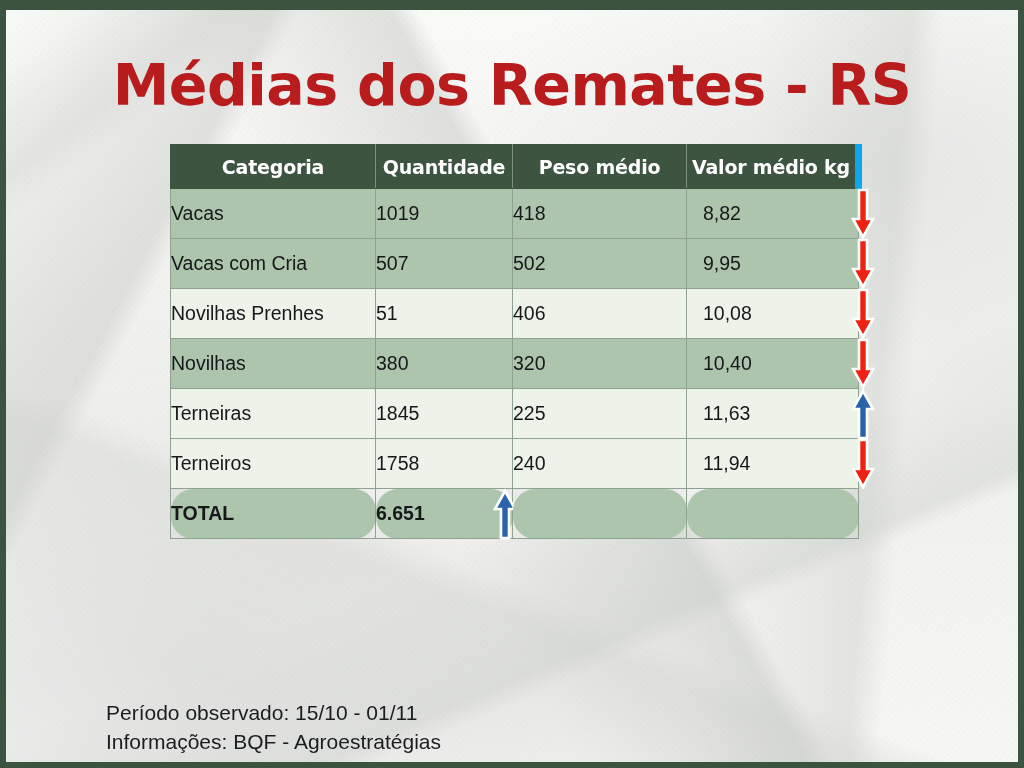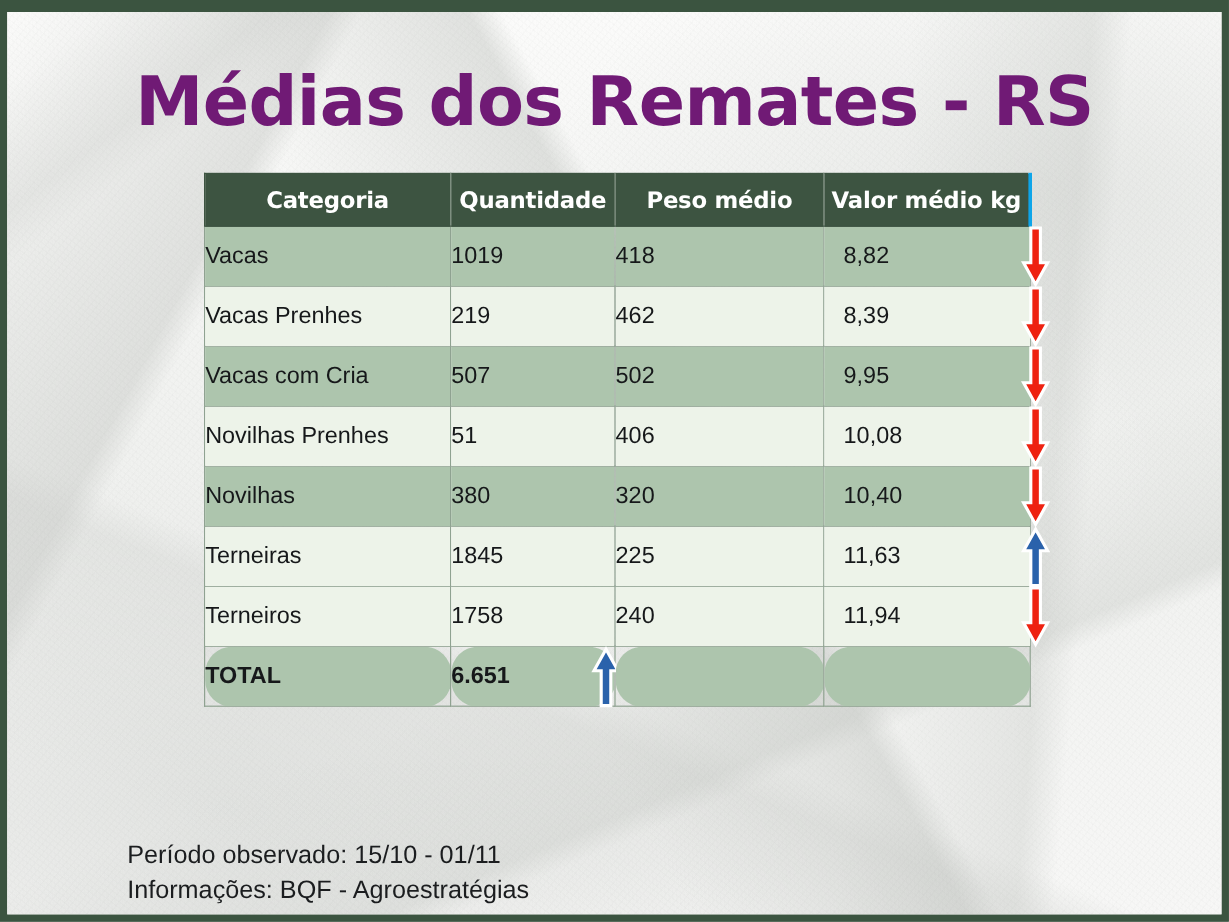--- a/index.html
+++ b/index.html
@@ -59,21 +59,21 @@
 
   
   #title {
     position:absolute;
     left:0; top:42px;
     width:1012px;
     text-align:center;
     font-size:57px;
     font-weight:bold;
     letter-spacing:-.5px;
-    color:#701a75;
+    color:#b91c1c;
     font-family:"DejaVu Sans", sans-serif;
     white-space:nowrap;
   }
 
   
   #tablewrap {
     position:absolute;
     left:164px; top:134px;
     width:688px; height:502px;
   }
@@ -93,21 +93,21 @@
     font-size:19px;
     font-weight:bold;
     height:44px;
     text-align:center;
     border:1px solid #3d5441;
     border-right:1px solid #7e8f80;
     font-family:"DejaVu Sans", sans-serif;
     letter-spacing:-.2px;
     white-space:nowrap;
   }
-  thead th:last-child { border-right:3px solid #0ea5e9; }
+  thead th:last-child { border-right:7px solid #0ea5e9; }
 
   tbody td {
     height:50px;
     font-size:19.5px;
     color:#16181a;
     text-align:left;
     border:1px solid #8fa291;
     font-family:"Liberation Sans", sans-serif;
     position:relative;
     white-space:nowrap;
@@ -178,30 +178,20 @@
             <tr class="dark">
               <td>Vacas</td>
               <td>1019</td>
               <td>418</td>
               <td class="valcell"><span class="num">8,82</span><span class="arrow right">
                   <svg viewBox="0 0 26 52" xmlns="http://www.w3.org/2000/svg">
                     <path d="M9,2 L17,2 L17,31 L23,31 L13,49 L3,31 L9,31 Z" fill="#ee2211" stroke="#ffffff" stroke-width="2.6" stroke-linejoin="miter"></path>
                   </svg>
                 </span></td>
             </tr>
-            <tr class="light">
-              <td>Vacas Prenhes</td>
-              <td>219</td>
-              <td>462</td>
-              <td class="valcell"><span class="num">8,39</span><span class="arrow right">
-                  <svg viewBox="0 0 26 52" xmlns="http://www.w3.org/2000/svg">
-                    <path d="M9,2 L17,2 L17,31 L23,31 L13,49 L3,31 L9,31 Z" fill="#ee2211" stroke="#ffffff" stroke-width="2.6" stroke-linejoin="miter"></path>
-                  </svg>
-                </span></td>
-            </tr>
             <tr class="dark">
               <td>Vacas com Cria</td>
               <td>507</td>
               <td>502</td>
               <td class="valcell"><span class="num">9,95</span><span class="arrow right">
                   <svg viewBox="0 0 26 52" xmlns="http://www.w3.org/2000/svg">
                     <path d="M9,2 L17,2 L17,31 L23,31 L13,49 L3,31 L9,31 Z" fill="#ee2211" stroke="#ffffff" stroke-width="2.6" stroke-linejoin="miter"></path>
                   </svg>
                 </span></td>
             </tr>

